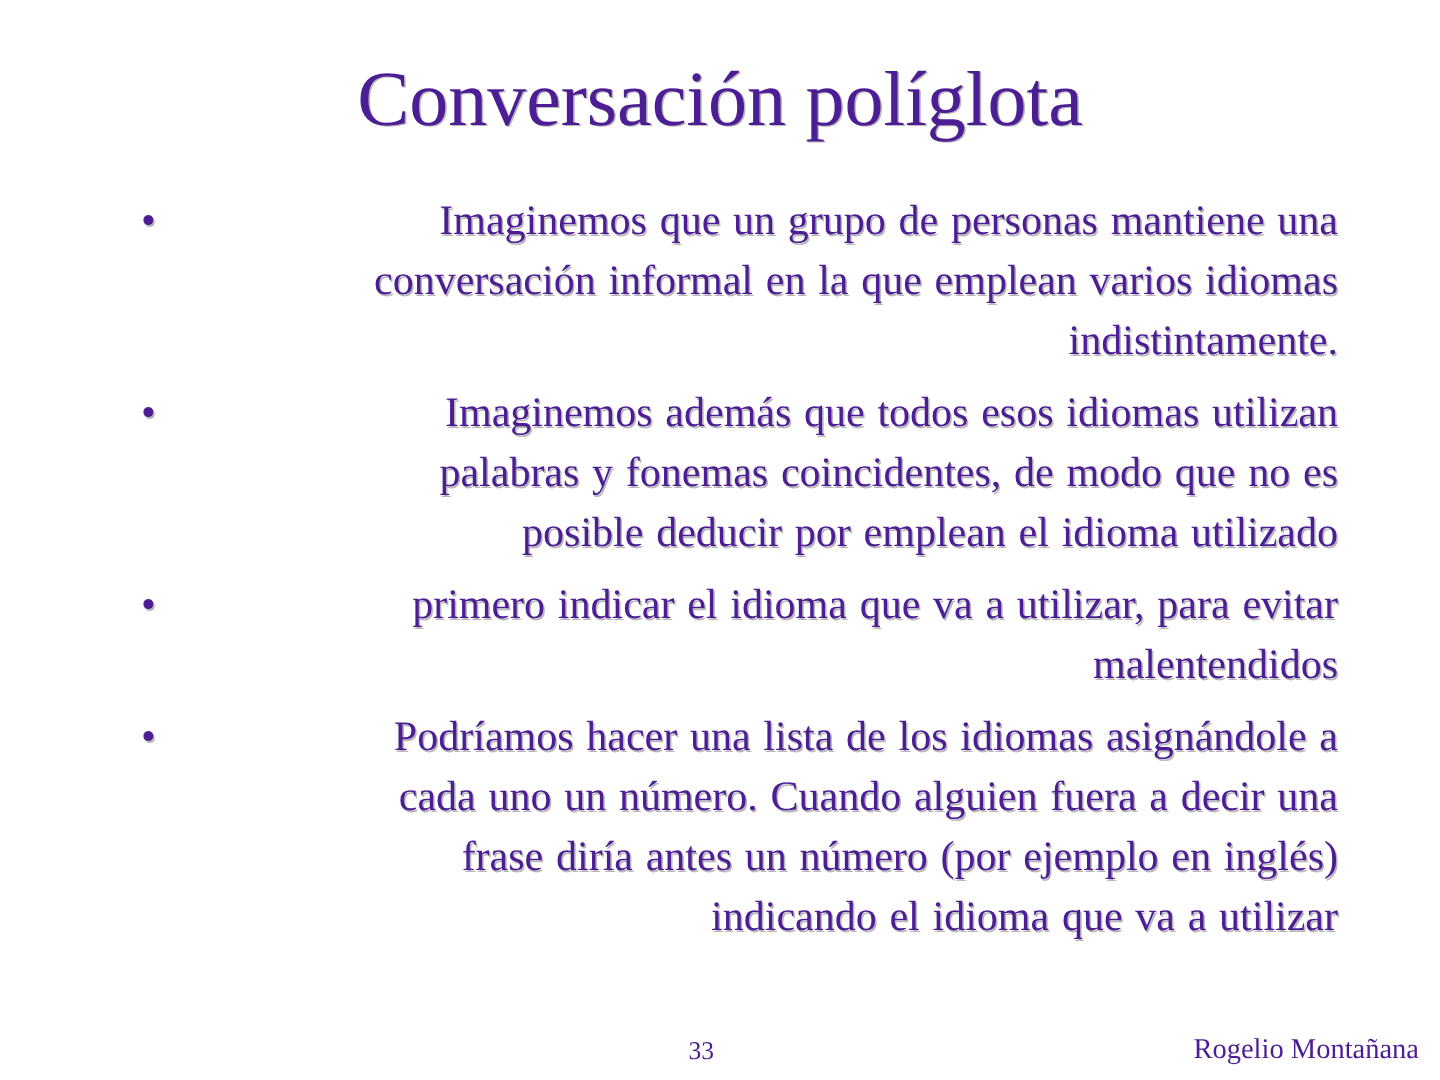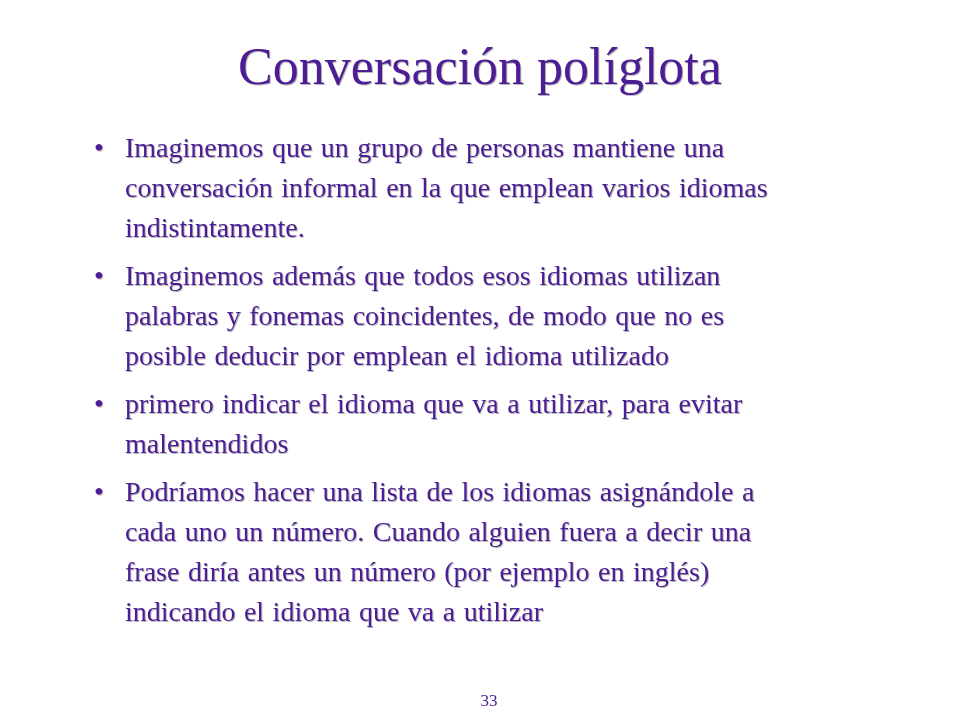--- a/index.html
+++ b/index.html
@@ -47,27 +47,28 @@
     text-shadow: 1px 1px 0 #b8b8b8;
   }
   .marker {
     position: absolute;
     left: 2px;
     top: 0;
   }
   .line {
     display: block;
     white-space: nowrap;
+    text-align: right;
   }
   .page-number {
     position: absolute;
     top: 691px;
     left: 459px;
     width: 60px;
-    text-align: center;
+    text-align: left;
     font-size: 17px;
   }
   .author {
     position: absolute;
     top: 689px;
     right: 14px;
     font-size: 19px;
   }
 </style>
 </head>
@@ -103,14 +104,15 @@
       <span class="marker">•</span>
       <span class="line">Podríamos hacer una lista de los idiomas asignándole a</span>
       <span class="line">cada uno un número. Cuando alguien fuera a decir una</span>
       <span class="line">frase diría antes un número (por ejemplo en inglés)</span>
       <span class="line">indicando el idioma que va a utilizar</span>
     </li>
 
   </ul>
 
   <div class="page-number">33</div>
+  <div class="author">Rogelio Montañana</div>
 
 </div>
 
 </body></html>

